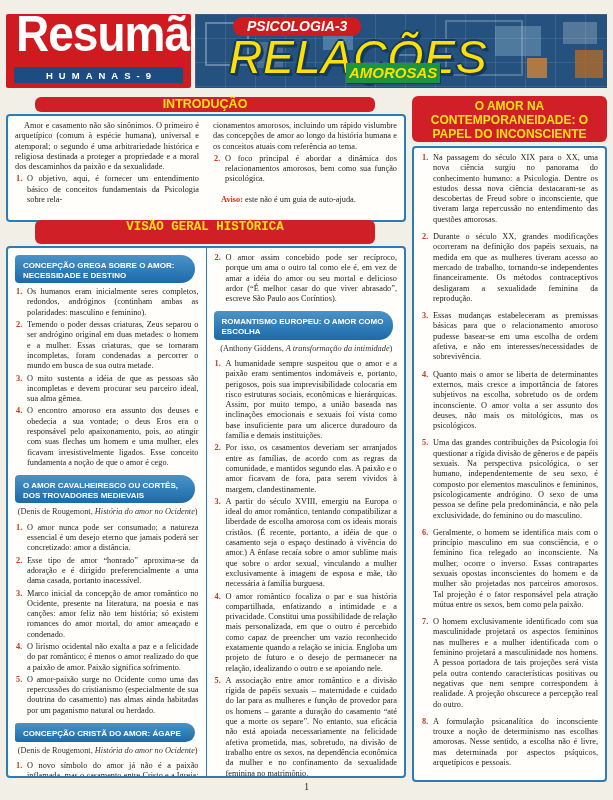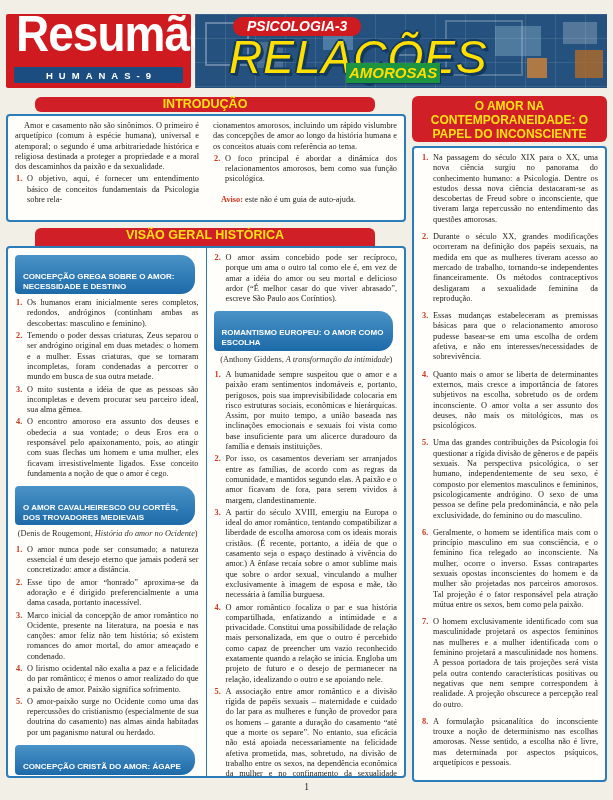--- a/index.html
+++ b/index.html
@@ -35,38 +35,38 @@
   .sq9{left:200px;top:40px;width:22px;height:22px;border:2px solid rgba(255,255,255,.25);}
 
   #subject{position:absolute;left:38px;top:3px;background:#cf1b20;color:#fff;font-family:"Liberation Sans",sans-serif;font-weight:bold;font-style:italic;font-size:14px;padding:1px 14px 2px;border-radius:9px;}
   #bigtitle{position:absolute;left:34px;top:16px;font-family:"Liberation Sans",sans-serif;font-weight:normal;font-style:italic;font-size:46px;letter-spacing:1px;color:#ffdf00;
     text-shadow:-2px 0 0 #14395e,2px 0 0 #14395e,0 -2px 0 #14395e,0 2px 0 #14395e,3px 3px 0 #14395e;}
   #subtitlebox{position:absolute;left:151px;top:49px;background:#1d9440;color:#ffdf00;font-family:"Liberation Sans",sans-serif;font-weight:bold;font-style:italic;font-size:15px;padding:1px 3px 2px;box-shadow:1px 1px 0 #14395e;}
 
   
   .bar-red{position:absolute;background:#d01f26;color:#ffe115;font-family:"Liberation Sans",sans-serif;font-weight:bold;text-align:center;border-radius:6px;}
   #bar-intro{left:35px;top:97px;width:340px;height:15px;font-size:12.5px;line-height:15px;}
-  #bar-historia{left:35px;top:228px;width:340px;height:24px;font-size:12.5px;line-height:15px;}
+  #bar-historia{left:35px;top:220px;width:340px;height:24px;font-size:12.5px;line-height:15px;font-family:Liberation Mono, monospace;}
   #bar-contemp{left:412px;top:96px;width:195px;height:46px;font-size:12px;line-height:14px;padding-top:3px;box-sizing:border-box;}
 
   
   .box{position:absolute;background:#fffefb;border:2px solid #2c7cb8;border-radius:4px;overflow:hidden;box-sizing:border-box;}
   #box-intro{left:6px;top:114px;width:400px;height:108px;}
   #box-historia{left:6px;top:246px;width:400px;height:532px;}
   #box-contemp{left:412px;top:146px;width:195px;height:636px;}
   .cols{display:flex;height:100%;}
   .col{flex:1;padding:5px 7px;overflow:hidden;}
   #box-historia .col + .col{border-left:1.5px solid #2c7cb8;}
 
   
   .para,.li,.cite,.notice{font-size:8.3px;line-height:10.3px;color:#1d1d1d;text-align:justify;margin:0 0 2px 0;}
   .para.lead{text-indent:9px;}
   .li{position:relative;padding-left:12px;}
   .li .num{position:absolute;left:1px;top:0;color:#c5391f;font-weight:bold;}
-  .pill{background:linear-gradient(#4a93c8,#1c6aa8);color:#fff;font-family:"Liberation Sans",sans-serif;font-weight:bold;font-size:8px;line-height:9.6px;padding:17px 9px 3px 8px;border-radius:4px 14px 14px 4px;margin:7px 4px 4px 0;}
+  .pill{background:linear-gradient(#4a93c8,#1c6aa8);color:#fff;font-family:"Liberation Sans",sans-serif;font-weight:bold;font-size:8px;line-height:9.6px;padding:6px 9px 3px 8px;border-radius:4px 14px 14px 4px;margin:7px 4px 4px 0;}
   .col > .pill:first-child{margin-top:2px;}
   .cite{text-align:center;margin:2px 0 5px 2px;color:#333;}
   .notice{margin-top:10px;text-align:left;margin-left:8px;}
   .notice .lbl{color:#c5391f;font-weight:bold;}
   #box-contemp .li{margin-bottom:7px;}
 
   
   #pagenum{position:absolute;left:0;top:782px;width:613px;text-align:center;font-size:9.5px;color:#222;}
 </style>
 </head>
@@ -120,21 +120,21 @@
     </div>
   </div>
 
   <div id="bar-historia" class="bar-red">VISÃO GERAL HISTÓRICA</div>
   <div id="box-historia" class="box">
     <div class="cols">
       <div class="col">
           <div class="pill">CONCEPÇÃO GREGA SOBRE O AMOR: NECESSIDADE E DESTINO</div>
     <div class="li">
       <span class="num">1.</span>
-      <span>Os humanos eram inicialmente seres completos, redondos, andróginos (continham ambas as descobertas: masculino e feminino).</span>
+      <span>Os humanos eram inicialmente seres completos, redondos, andróginos (continham ambas as polaridades: masculino e feminino).</span>
     </div>
 
     <div class="li">
       <span class="num">2.</span>
       <span>Temendo o poder dessas criaturas, Zeus separou o ser andrógino original em duas metades: o homem e a mulher. Essas criaturas, que se tornaram incompletas, foram condenadas a percorrer o mundo em busca de sua outra metade.</span>
     </div>
 
     <div class="li">
       <span class="num">3.</span>
       <span>O mito sustenta a idéia de que as pessoas são incompletas e devem procurar seu parceiro ideal, sua alma gêmea.</span>

